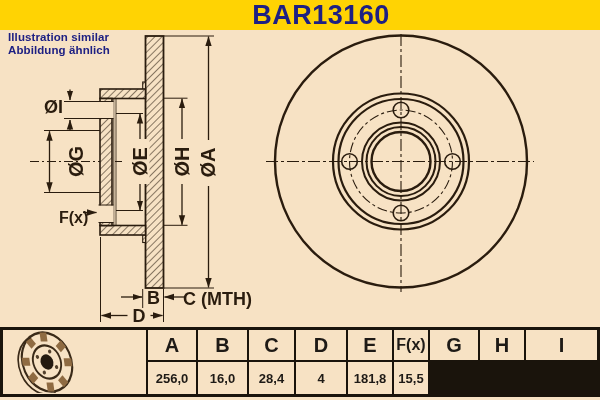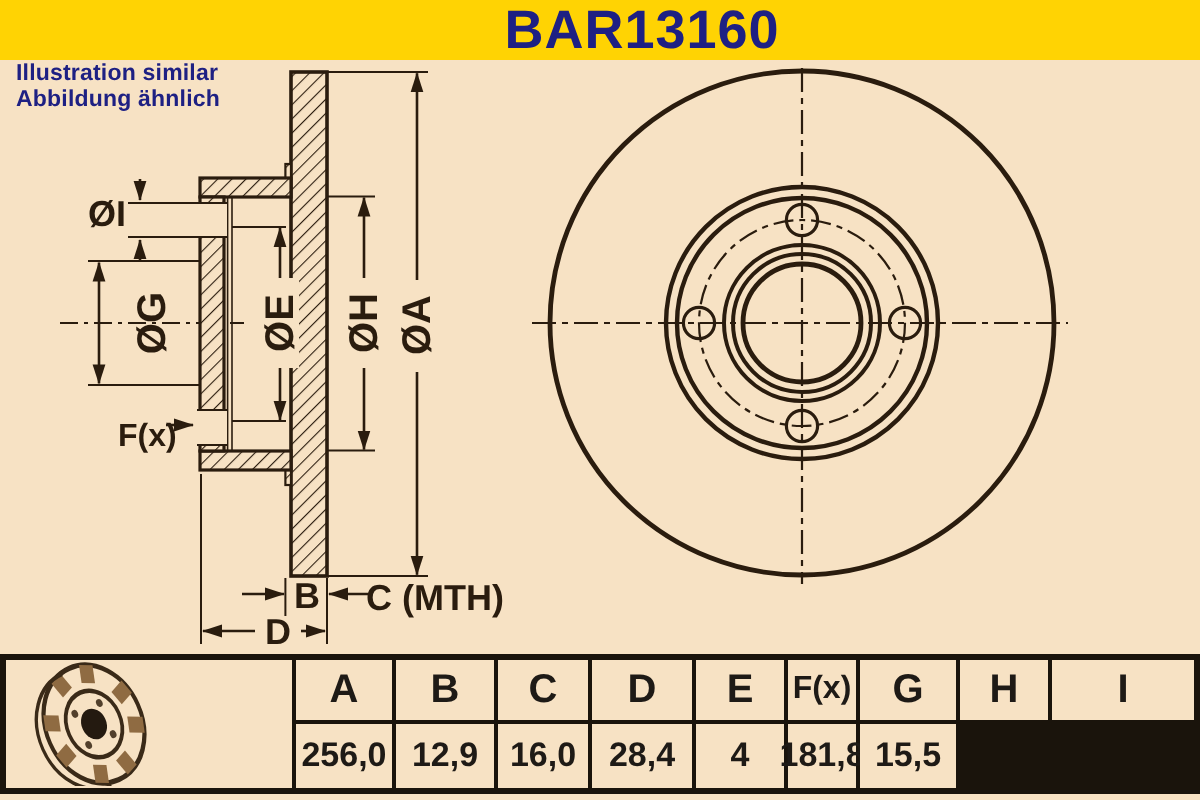--- a/index.html
+++ b/index.html
@@ -36,21 +36,21 @@
     grid-template-rows:30px 1fr;
     gap:2px;padding:3px;
   }
   .cell{
     background:#F7E2C4;display:flex;align-items:center;justify-content:center;
     color:#1E1A16;font-weight:700;
   }
   .iconcell{grid-column:1;grid-row:1/3;justify-content:flex-start;}
   .hcell{font-size:20px;}
   .hcell.small{font-size:16px;}
-  .vcell{font-size:17px;}
+  .vcell{font-size:13px;}
 </style>
 </head>
 <body>
 
 <div class="band"></div>
 <div class="title">BAR13160</div>
 
 <div class="note">
   <div>Illustration similar</div>
   <div>Abbildung ähnlich</div>
@@ -184,19 +184,18 @@
   <div class="cell hcell">B</div>
   <div class="cell hcell">C</div>
   <div class="cell hcell">D</div>
   <div class="cell hcell">E</div>
   <div class="cell hcell small">F(x)</div>
   <div class="cell hcell">G</div>
   <div class="cell hcell">H</div>
   <div class="cell hcell">I</div>
 
   <div class="cell vcell">256,0</div>
-  <div class="cell vcell">12,9</div>
   <div class="cell vcell">16,0</div>
   <div class="cell vcell">28,4</div>
   <div class="cell vcell">4</div>
   <div class="cell vcell">181,8</div>
   <div class="cell vcell">15,5</div>
 </div>
 
 </body></html>

